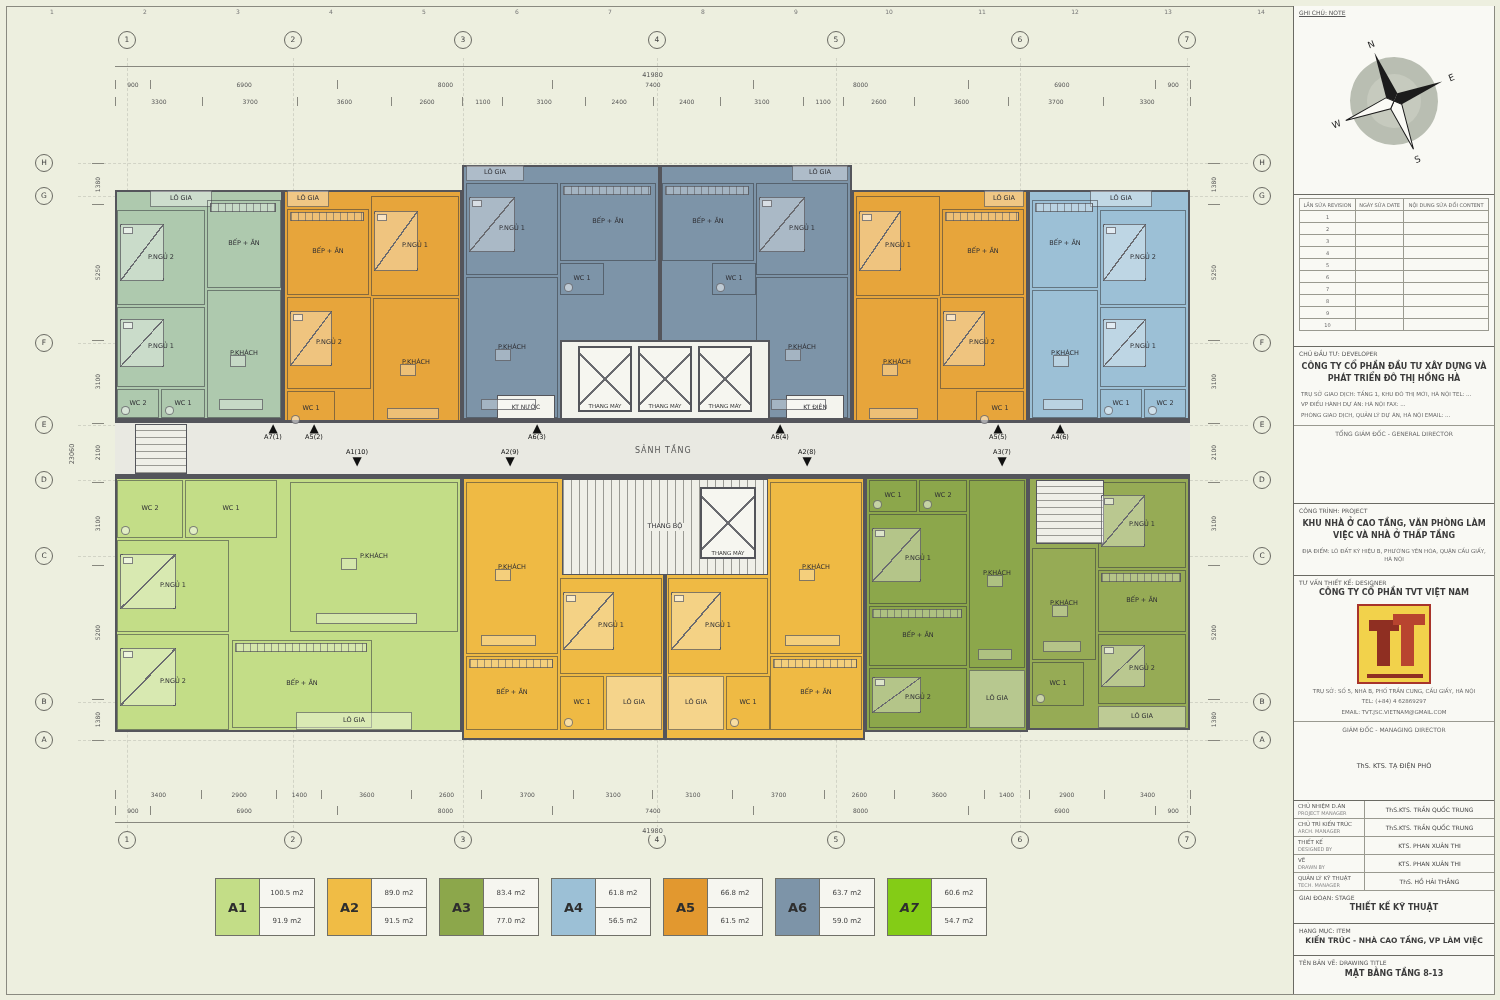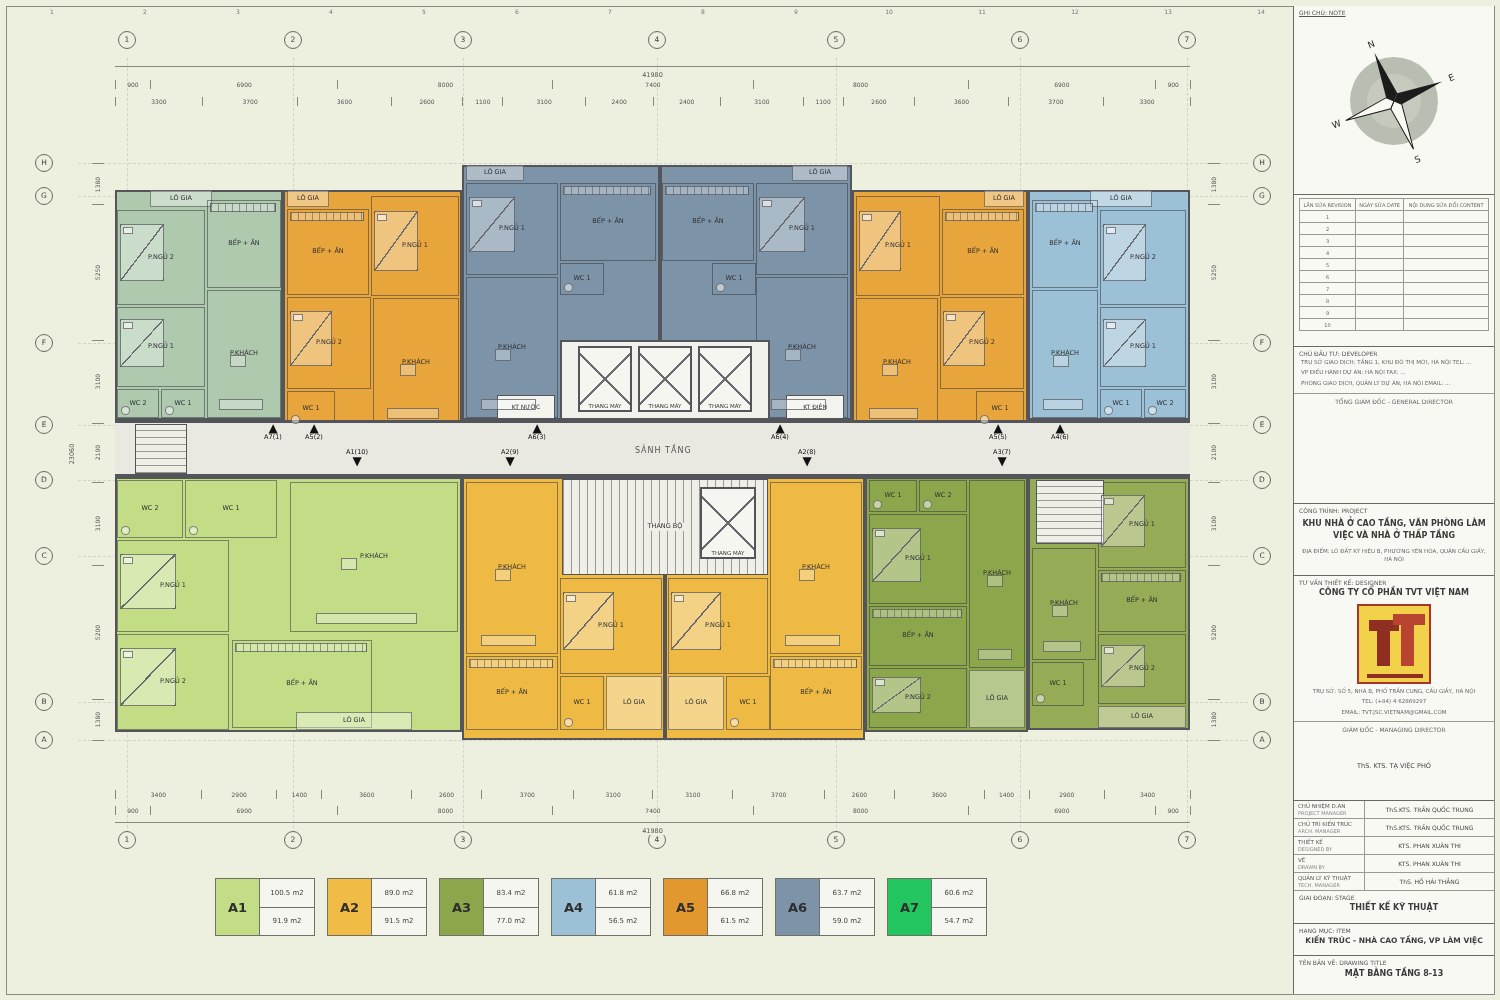--- a/index.html
+++ b/index.html
@@ -650,21 +650,21 @@
         </div>
       </div>
       <div class="legend-item" style="position: absolute; left: 775px; top: 878px; width: 100px; height: 58px;">
         <div class="legend-swatch" style="background: rgb(125, 148, 168);">A6</div>
         <div class="legend-areas">
           <div>63.7 m2</div>
           <div>59.0 m2</div>
         </div>
       </div>
       <div class="legend-item" style="position: absolute; left: 887px; top: 878px; width: 100px; height: 58px;">
-        <div class="legend-swatch" style="background: #22c55e;">A7</div>
+        <div class="legend-swatch" style="background: #84cc16; font-style: italic;">A7</div>
         <div class="legend-areas">
           <div>60.6 m2</div>
           <div>54.7 m2</div>
         </div>
       </div>
     </div>
 
   <div id="panel">
 
     <div class="pblock" style="top:0;height:189px;">
@@ -744,20 +744,21 @@
               <td>10</td>
               <td></td>
               <td></td>
             </tr>
           </tbody>
       </table>
     </div>
 
     <div class="pblock" style="top:341px;height:157px;">
       <div class="plabel">CHỦ ĐẦU TƯ: DEVELOPER</div>
+      <div class="pname">CÔNG TY CỔ PHẦN ĐẦU TƯ XÂY DỰNG VÀ PHÁT TRIỂN ĐÔ THỊ HỒNG HÀ</div>
       <div id="dev-lines">
           <div class="psmall">TRỤ SỞ GIAO DỊCH: TẦNG 1, KHU ĐÔ THỊ MỚI, HÀ NỘI    TEL: ...</div>
           <div class="psmall">VP ĐIỀU HÀNH DỰ ÁN: HÀ NỘI    FAX: ...</div>
           <div class="psmall">PHÒNG GIAO DỊCH, QUẢN LÝ DỰ ÁN, HÀ NỘI    EMAIL: ...</div>
         </div>
       <div class="psmall pcenter" style="border-top:1px solid #9a9a90;margin-top:5px;padding-top:3px;font-size:6px;">TỔNG GIÁM ĐỐC - GENERAL DIRECTOR</div>
     </div>
 
     <div class="pblock" style="top:498px;height:72px;">
       <div class="plabel">CÔNG TRÌNH: PROJECT</div>
@@ -774,21 +775,21 @@
           <div class="t2h"></div>
           <div class="t2v"></div>
           <div class="base"></div>
       </div>
       <div id="des-lines">
           <div class="psmall pcenter">TRỤ SỞ: SỐ 5, NHÀ B, PHỐ TRẦN CUNG, CẦU GIẤY, HÀ NỘI</div>
           <div class="psmall pcenter">TEL: (+84) 4 62869297</div>
           <div class="psmall pcenter">EMAIL: TVT.JSC.VIETNAM@GMAIL.COM</div>
         </div>
       <div class="psmall pcenter" style="border-top:1px solid #9a9a90;margin-top:4px;padding-top:3px;font-size:6px;">GIÁM ĐỐC - MANAGING DIRECTOR</div>
-      <div class="psmall pcenter" style="margin-top:26px;font-size:6.5px;color:#444;">ThS. KTS. TẠ VIỆC PHÓ</div>
+      <div class="psmall pcenter" style="margin-top:26px;font-size:6.5px;color:#444;">ThS. KTS. TẠ ĐIỆN PHÓ</div>
     </div>
 
     <div class="pblock" style="top:795px;height:90px;">
       <table class="pers">
           <tbody id="pers-body">
             <tr>
               <td class="role">CHỦ NHIỆM D.ÁN<div style="font-size: 5px; color: rgb(136, 136, 136);">PROJECT MANAGER</div></td>
               <td class="nm">ThS.KTS. TRẦN QUỐC TRUNG</td>
             </tr>
             <tr>

